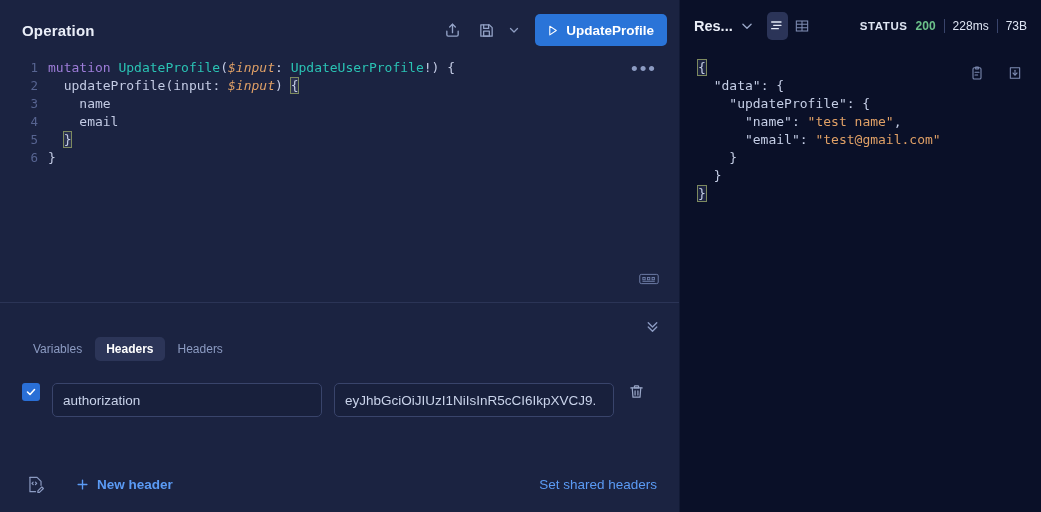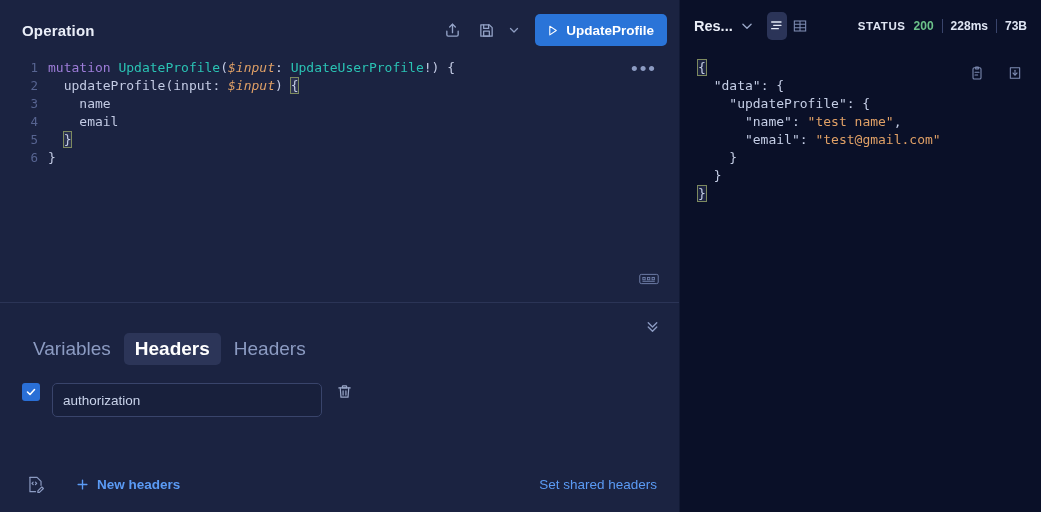--- a/index.html
+++ b/index.html
@@ -88,21 +88,21 @@
   .hdiv { height: 1px; background: #2b3456; }
 
   
   .tabs-bar {
     height: 44px; flex: 0 0 44px;
     display: flex; align-items: center;
     padding: 0 14px 0 22px;
     background: #1b2341;
   }
   .tab {
-    font-size: 19px; color: #8c9bc2;
+    font-size: 12px; color: #8c9bc2;
     padding: 5px 11px; border-radius: 5px;
     cursor: pointer; margin-right: 2px; margin-top: 48px;
   }
   .tab.active { color: #ffffff; font-weight: bold; background: #2c3558; }
   .tabs-spacer { margin-left: auto; }
   .dchev { color: #8c9bc2; cursor: pointer; display:flex; padding:4px; }
 
   
   .hdr-area { flex: 1 1 auto; padding: 20px 0 0 0; position: relative; }
   .hdr-row {
@@ -162,21 +162,21 @@
   .vbtn {
     width: 30px; height: 28px; border-radius: 5px;
     display: flex; align-items: center; justify-content: center;
     cursor: pointer; color: #7e8cb3;
   }
   .vbtn.active { background: #2b3458; color: #e4e9f6; }
   .meta { margin-left: auto; display: flex; align-items: center; gap: 8px; padding-right: 4px; }
   .meta-lbl { font-size: 11.5px; color: #dfe5f3; letter-spacing: .6px; font-weight: bold; padding-left: 44px; }
   .meta-ok  { font-size: 12px; color: #6cc28a; font-weight: bold; }
   .meta-sep { width: 1px; height: 14px; background: #39446b; }
-  .meta-val { font-size: 12px; color: #dfe5f3; font-weight: bold; }
+  .meta-val { font-size: 12px; color: #dfe5f3; font-weight: normal; }
 
   .res-body { flex: 1 1 auto; position: relative; padding-top: 7px; }
   .jcode {
     font-family: "DejaVu Sans Mono", monospace;
     font-size: 13px; line-height: 18px;
     padding-left: 18px; white-space: pre;
   }
   .jk { color: #c5cee6; }
   .js { color: #e0a066; }
   .jp { color: #c5cee6; }
@@ -257,20 +257,21 @@
     </div>
 
     <div class="hdr-area">
       <div class="hdr-row">
         <div class="cbox">
           <svg width="12" height="12" viewBox="0 0 24 24" fill="none" stroke="#ffffff" stroke-width="3.2" stroke-linecap="round" stroke-linejoin="round">
               <path d="M5 12l5 5L19 7"></path>
             </svg>
         </div>
         <input class="hinput key" type="text" value="authorization" style="">
+        <input class="hinput val" type="text" value="eyJhbGciOiJIUzI1NiIsInR5cCI6IkpXVCJ9." style="">
         <div class="trash">
           <svg width="17" height="17" viewBox="0 0 24 24" fill="none" stroke="currentColor" stroke-width="1.7" stroke-linecap="round" stroke-linejoin="round">
             <path d="M4 7h16"></path>
               <path d="M10 4h4a1 1 0 0 1 1 1v2H9V5a1 1 0 0 1 1-1z"></path>
             <path d="M6 7l1 13h10l1-13"></path>
               <path d="M10 11v6M14 11v6"></path>
           </svg>
         </div>
       </div>
     </div>
@@ -284,21 +285,21 @@
             <path d="M12 9l1.5 1.5L12 12"></path>
           <path d="M20 15l2 2-5 5h-2v-2z"></path>
         </svg>
       </div>
       <div class="newhdr">
         <span style="display:flex">
           <svg width="15" height="15" viewBox="0 0 24 24" fill="none" stroke="currentColor" stroke-width="2.2" stroke-linecap="round">
               <path d="M12 5v14M5 12h14"></path>
             </svg>
         </span>
-        <span>New headers</span>
+        <span>New header</span>
       </div>
       <div class="shared">Set shared headers</div>
     </div>
   </div>
 
   <div class="right">
     <div class="res-bar">
       <div class="res-title">Res...</div>
       <div class="res-chev">
         <svg width="14" height="14" viewBox="0 0 24 24" fill="none" stroke="currentColor" stroke-width="2.3" stroke-linecap="round" stroke-linejoin="round">

